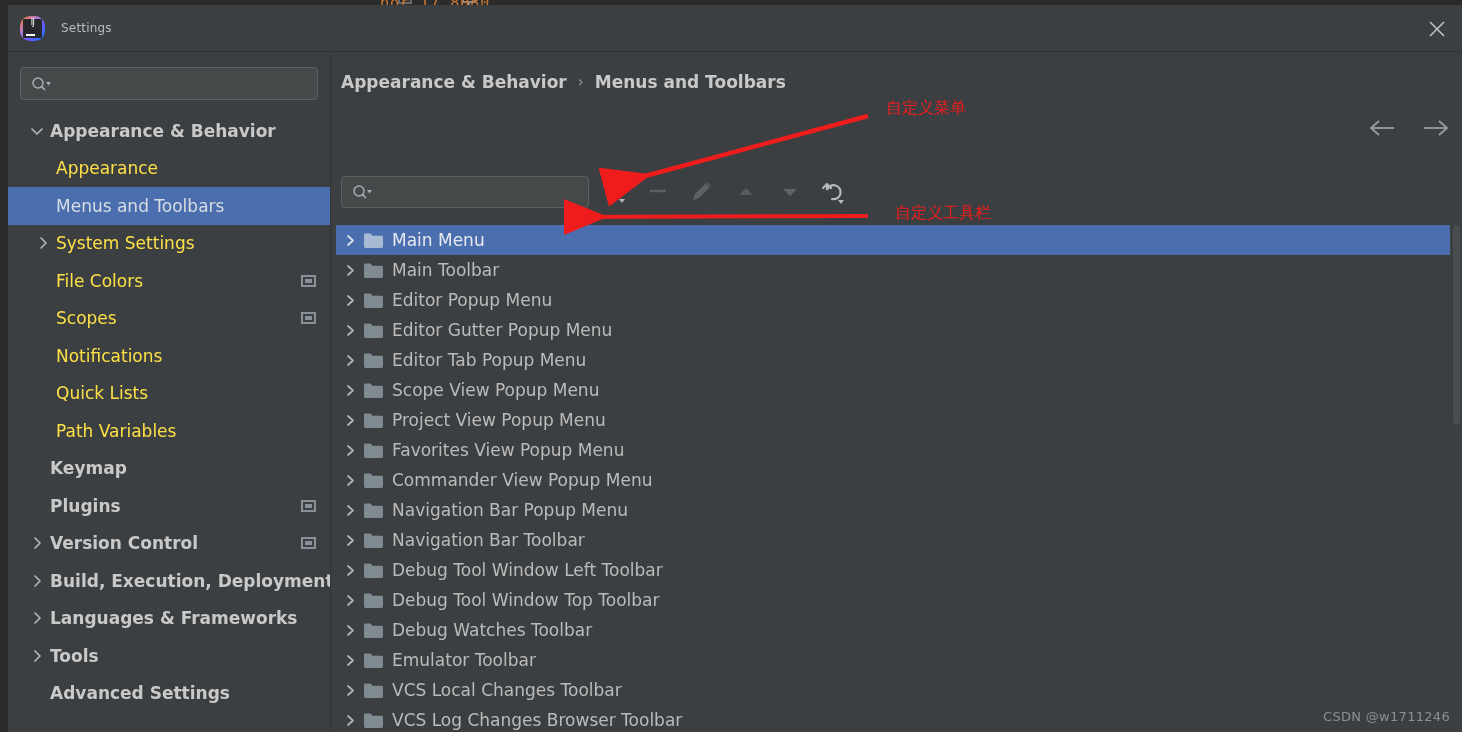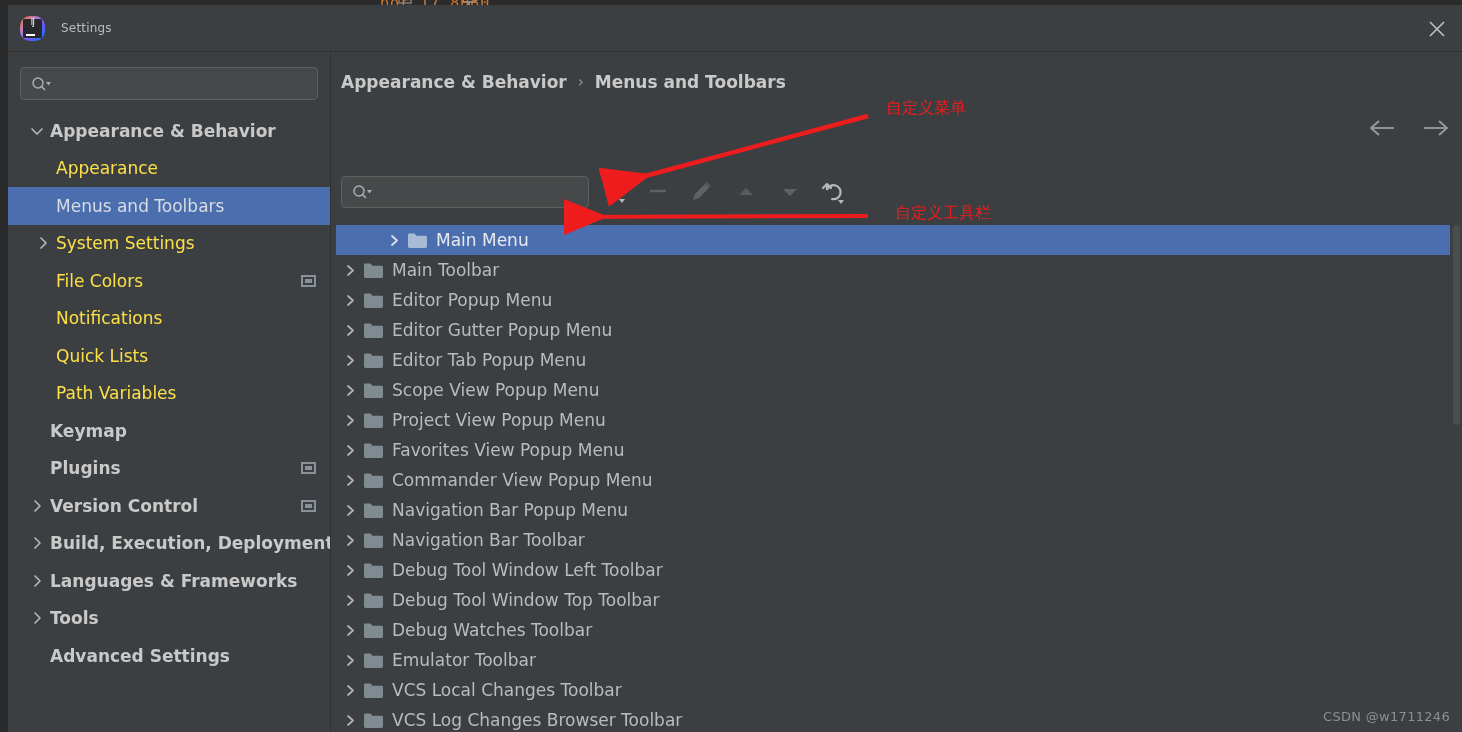--- a/index.html
+++ b/index.html
@@ -146,21 +146,21 @@
   .tb-btn.disabled { opacity: .55; cursor: default; }
 
   
   .list {
     position: absolute; left: 5px; top: 173px; right: 12px; bottom: 0;
     overflow: hidden;
   }
   .row {
     height: 30px; display: flex; align-items: center; cursor: pointer;
   }
-  .row.sel { background: #4b6eaf; padding-left: 44px; }
+  .row.sel { background: #4b6eaf; }
   .row .rchev { width: 28px; flex: 0 0 28px; display:flex; align-items:center; justify-content:center; }
   .folder {
     width: 19px; height: 15px; flex: 0 0 19px; margin-right: 9px; position: relative;
   }
   .folder svg { display: block; }
   .rlabel { font-size: 17px; color: #bbbbbb; white-space: nowrap; }
   .row.sel .rlabel { color: #e6eaf0; }
 
   
   .vscroll {
@@ -256,20 +256,25 @@
               </span>
               <span class="tlabel">System Settings</span>
             </div>
             <div class="tnode lvl1">
               <span class="chev"></span>
               <span class="tlabel">File Colors</span>
               <span class="badge"></span>
             </div>
             <div class="tnode lvl1">
               <span class="chev"></span>
+              <span class="tlabel">Scopes</span>
+              <span class="badge"></span>
+            </div>
+            <div class="tnode lvl1">
+              <span class="chev"></span>
               <span class="tlabel">Notifications</span>
             </div>
             <div class="tnode lvl1">
               <span class="chev"></span>
               <span class="tlabel">Quick Lists</span>
             </div>
             <div class="tnode lvl1">
               <span class="chev"></span>
               <span class="tlabel">Path Variables</span>
             </div>

